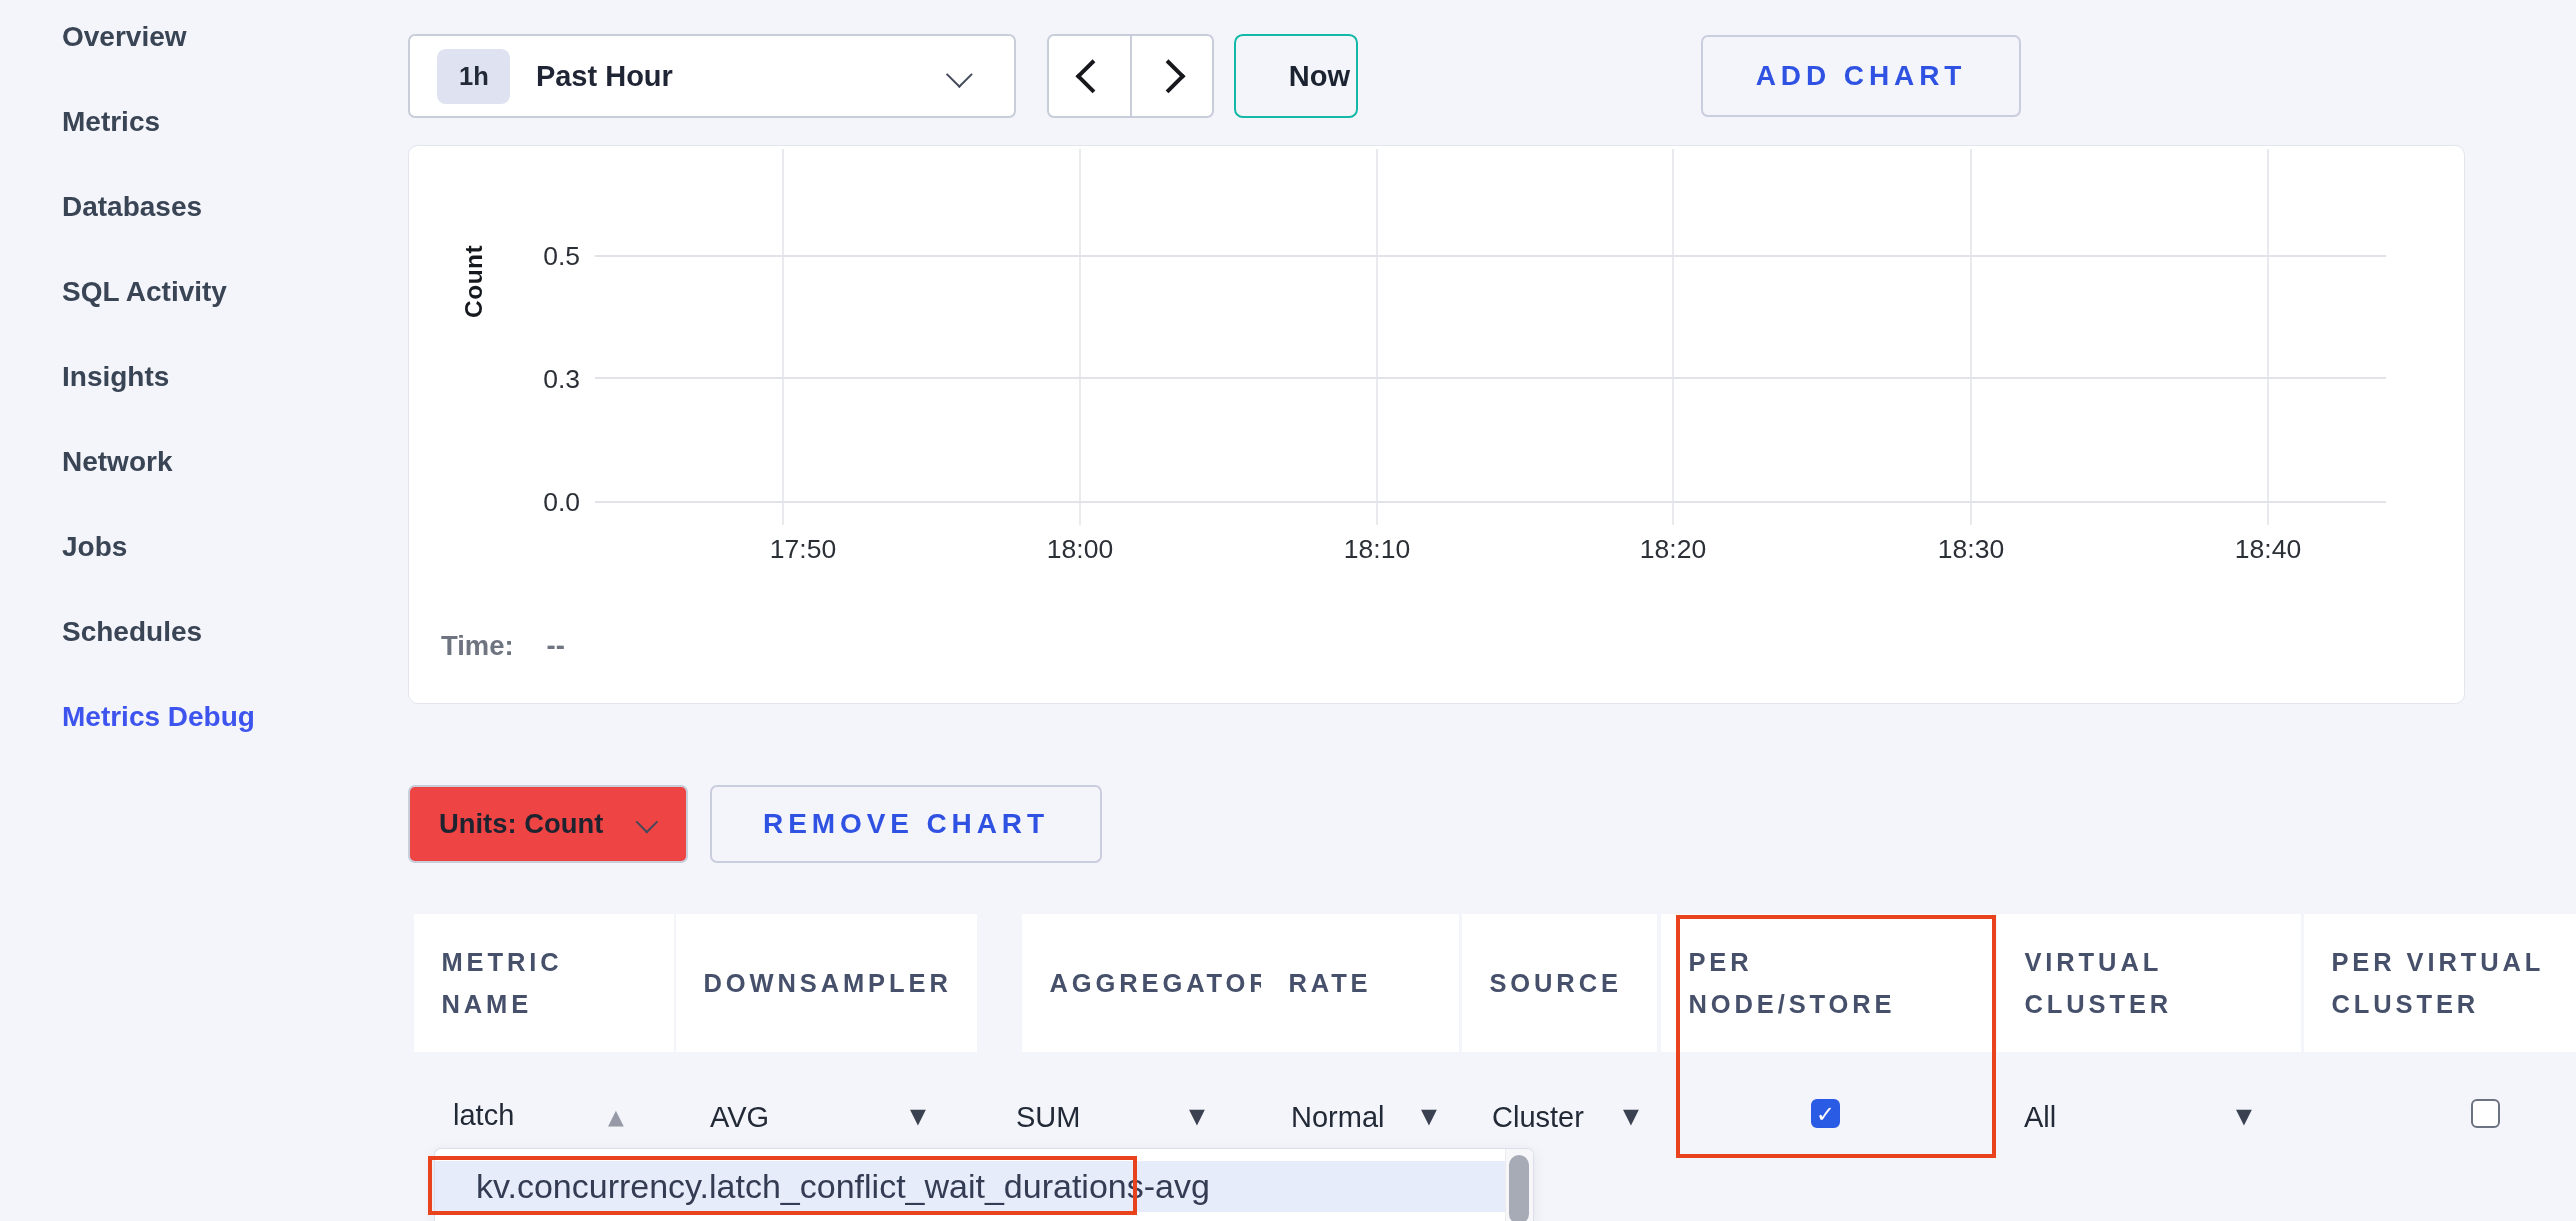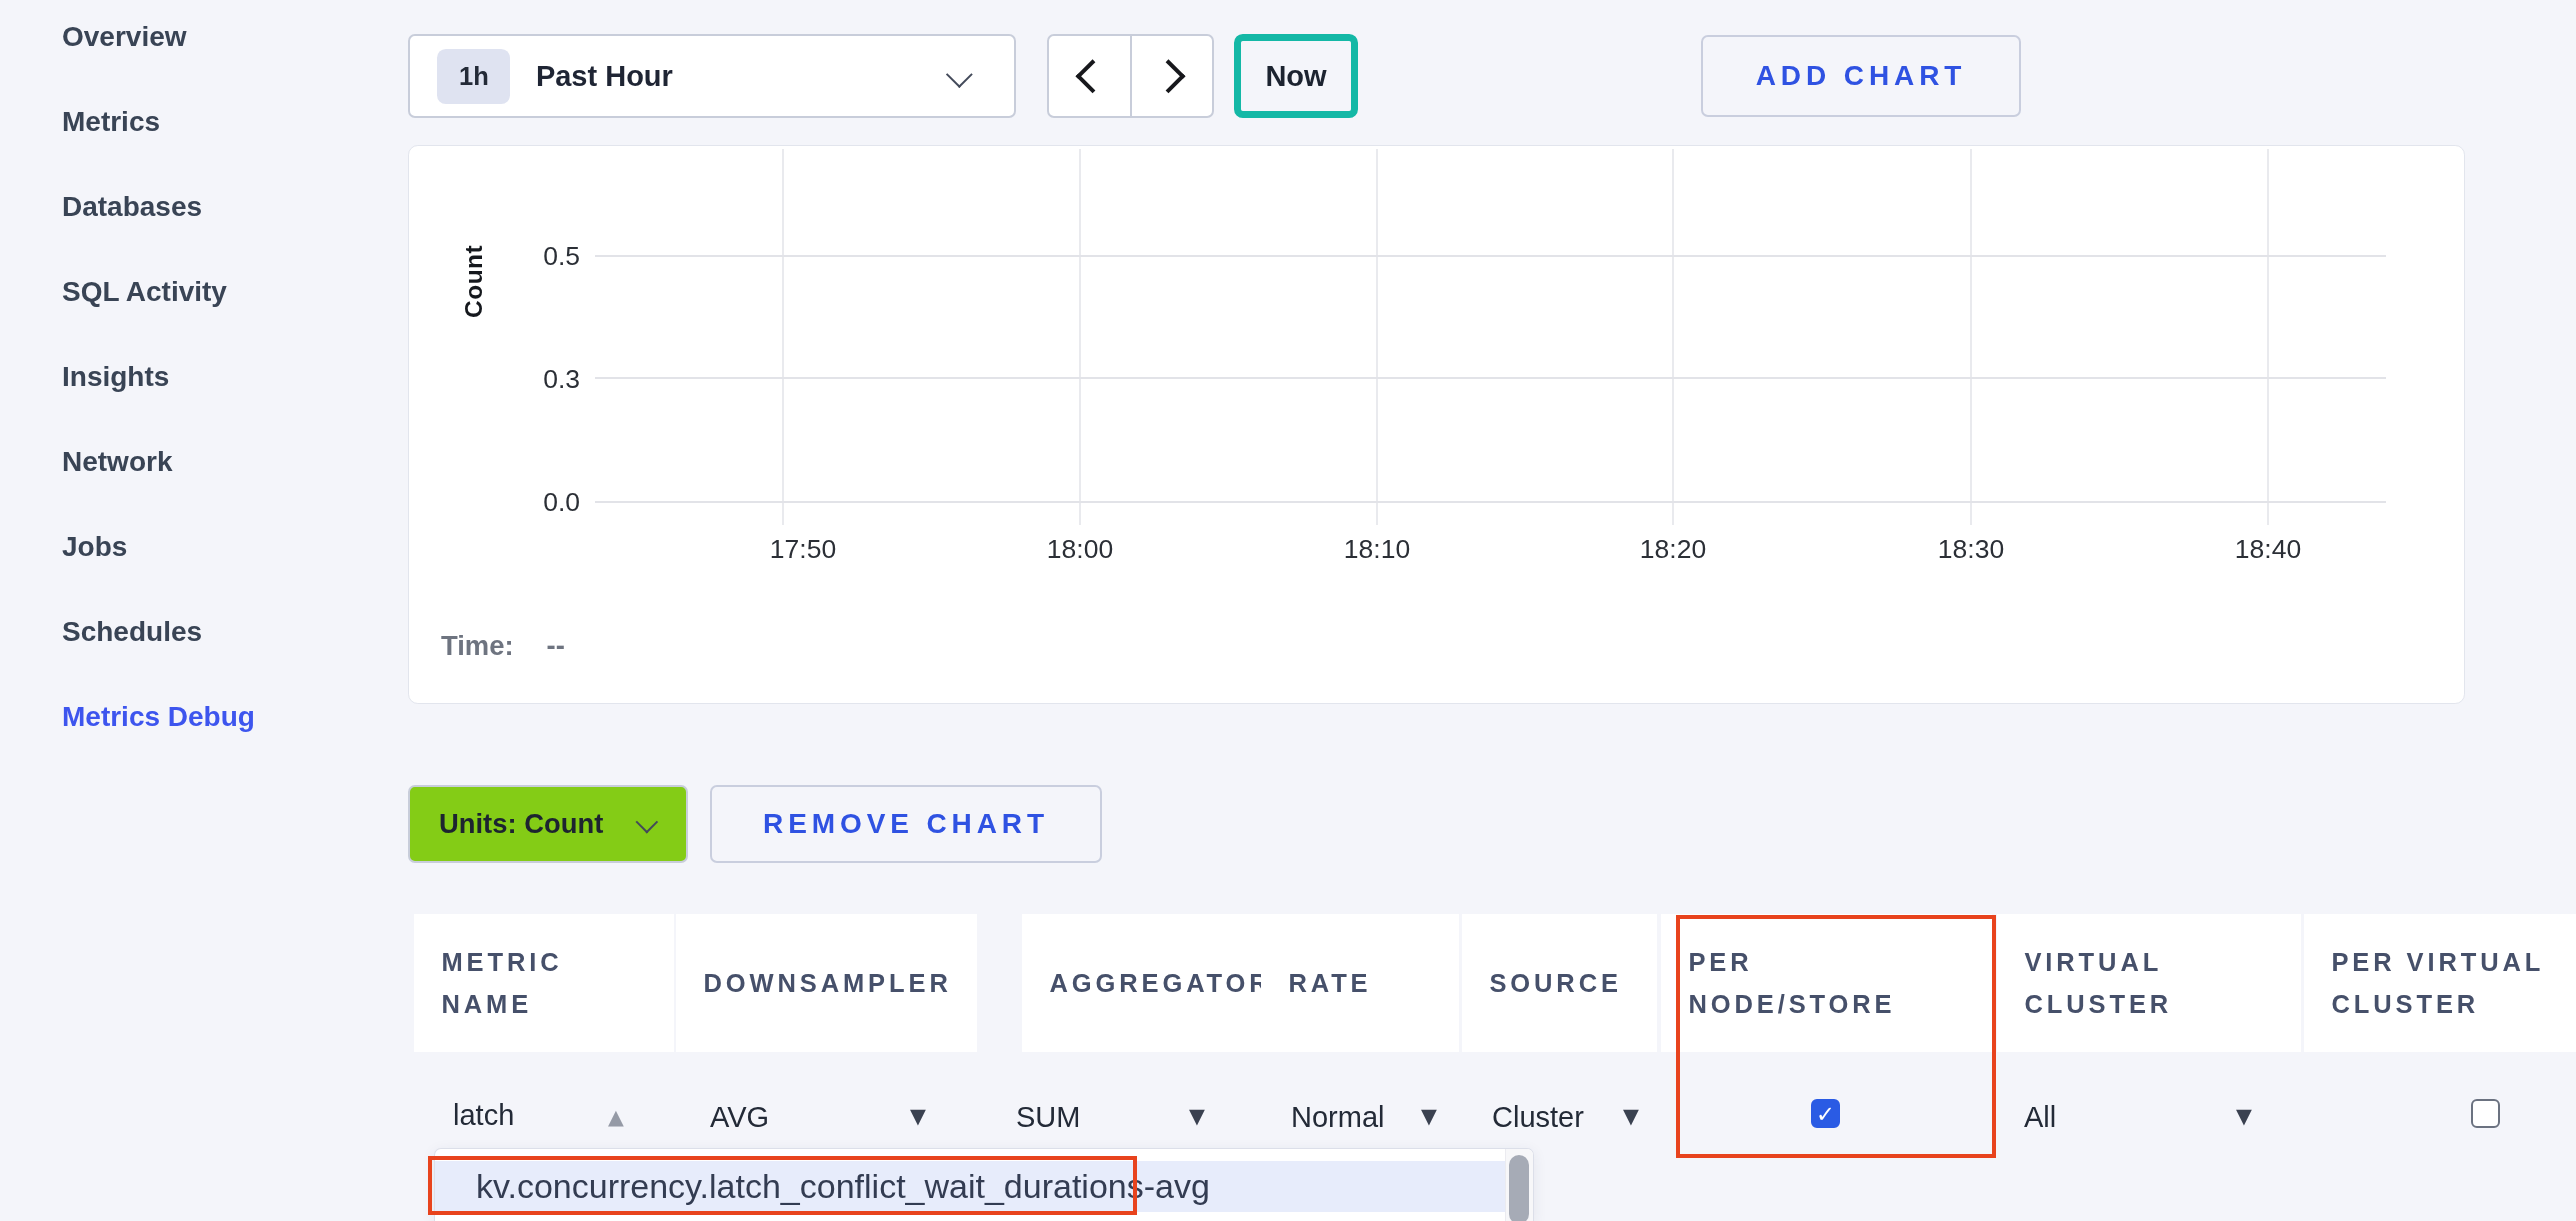--- a/index.html
+++ b/index.html
@@ -52,23 +52,24 @@
   .chev-left{
     border-left:4.9px solid #17181c;border-bottom:4.9px solid #17181c;
     transform:translate(-35%,-50%) rotate(45deg);
   }
   .chev-right{
     border-right:4.9px solid #17181c;border-top:4.9px solid #17181c;
     transform:translate(-65%,-50%) rotate(45deg);
   }
   .now-btn{
     position:absolute;left:1234px;top:34px;width:124px;height:84px;
-    background:transparent;border:7px solid #14b8a6;border-radius:8.8px;box-sizing:border-box;
+    background:transparent;border:2px solid #14b8a6;border-radius:8.8px;box-sizing:border-box;
     font-family:"Liberation Sans",sans-serif;font-size:29px;font-weight:700;color:#1c2330;
     cursor:pointer;
+    text-align:right;
   }
   .add-chart-btn{
     position:absolute;left:1701px;top:35px;width:320px;height:82px;
     background:transparent;border:2px solid #c9cede;border-radius:6.9px;box-sizing:border-box;
     font-family:"Liberation Sans",sans-serif;font-size:28px;font-weight:600;
     letter-spacing:4.9px;color:#2f52e2;cursor:pointer;
   }
 
   
   .chart-card{
@@ -91,21 +92,21 @@
   .xtick{
     position:absolute;top:388px;transform:translateX(-50%);
     font-size:26.5px;color:#2b2f36;white-space:nowrap;
   }
   .time-row{position:absolute;left:32px;top:484px;font-size:27.4px;font-weight:700;color:#6e7480;}
   .time-row .tv{margin-left:33px;font-weight:700;color:#6e7480;}
 
   
   .units-select{
     position:absolute;left:408px;top:785px;width:280px;height:78px;
-    background:#84cc16;border:2px solid #c8cdda;border-radius:6.9px;box-sizing:border-box;
+    background:#ef4444;border:2px solid #c8cdda;border-radius:6.9px;box-sizing:border-box;
     display:flex;align-items:center;cursor:pointer;
   }
   .units-select span.lbl{margin-left:29px;font-size:27.4px;font-weight:700;color:#1d2430;}
   .units-select .chev{right:31px;top:27.4px;width:13.7px;height:13.7px;}
   .remove-chart-btn{
     position:absolute;left:710px;top:785px;width:392px;height:78px;
     background:transparent;border:2px solid #c9cede;border-radius:6.9px;box-sizing:border-box;
     font-family:"Liberation Sans",sans-serif;font-size:28px;font-weight:600;
     letter-spacing:4.9px;color:#2f52e2;cursor:pointer;
   }

